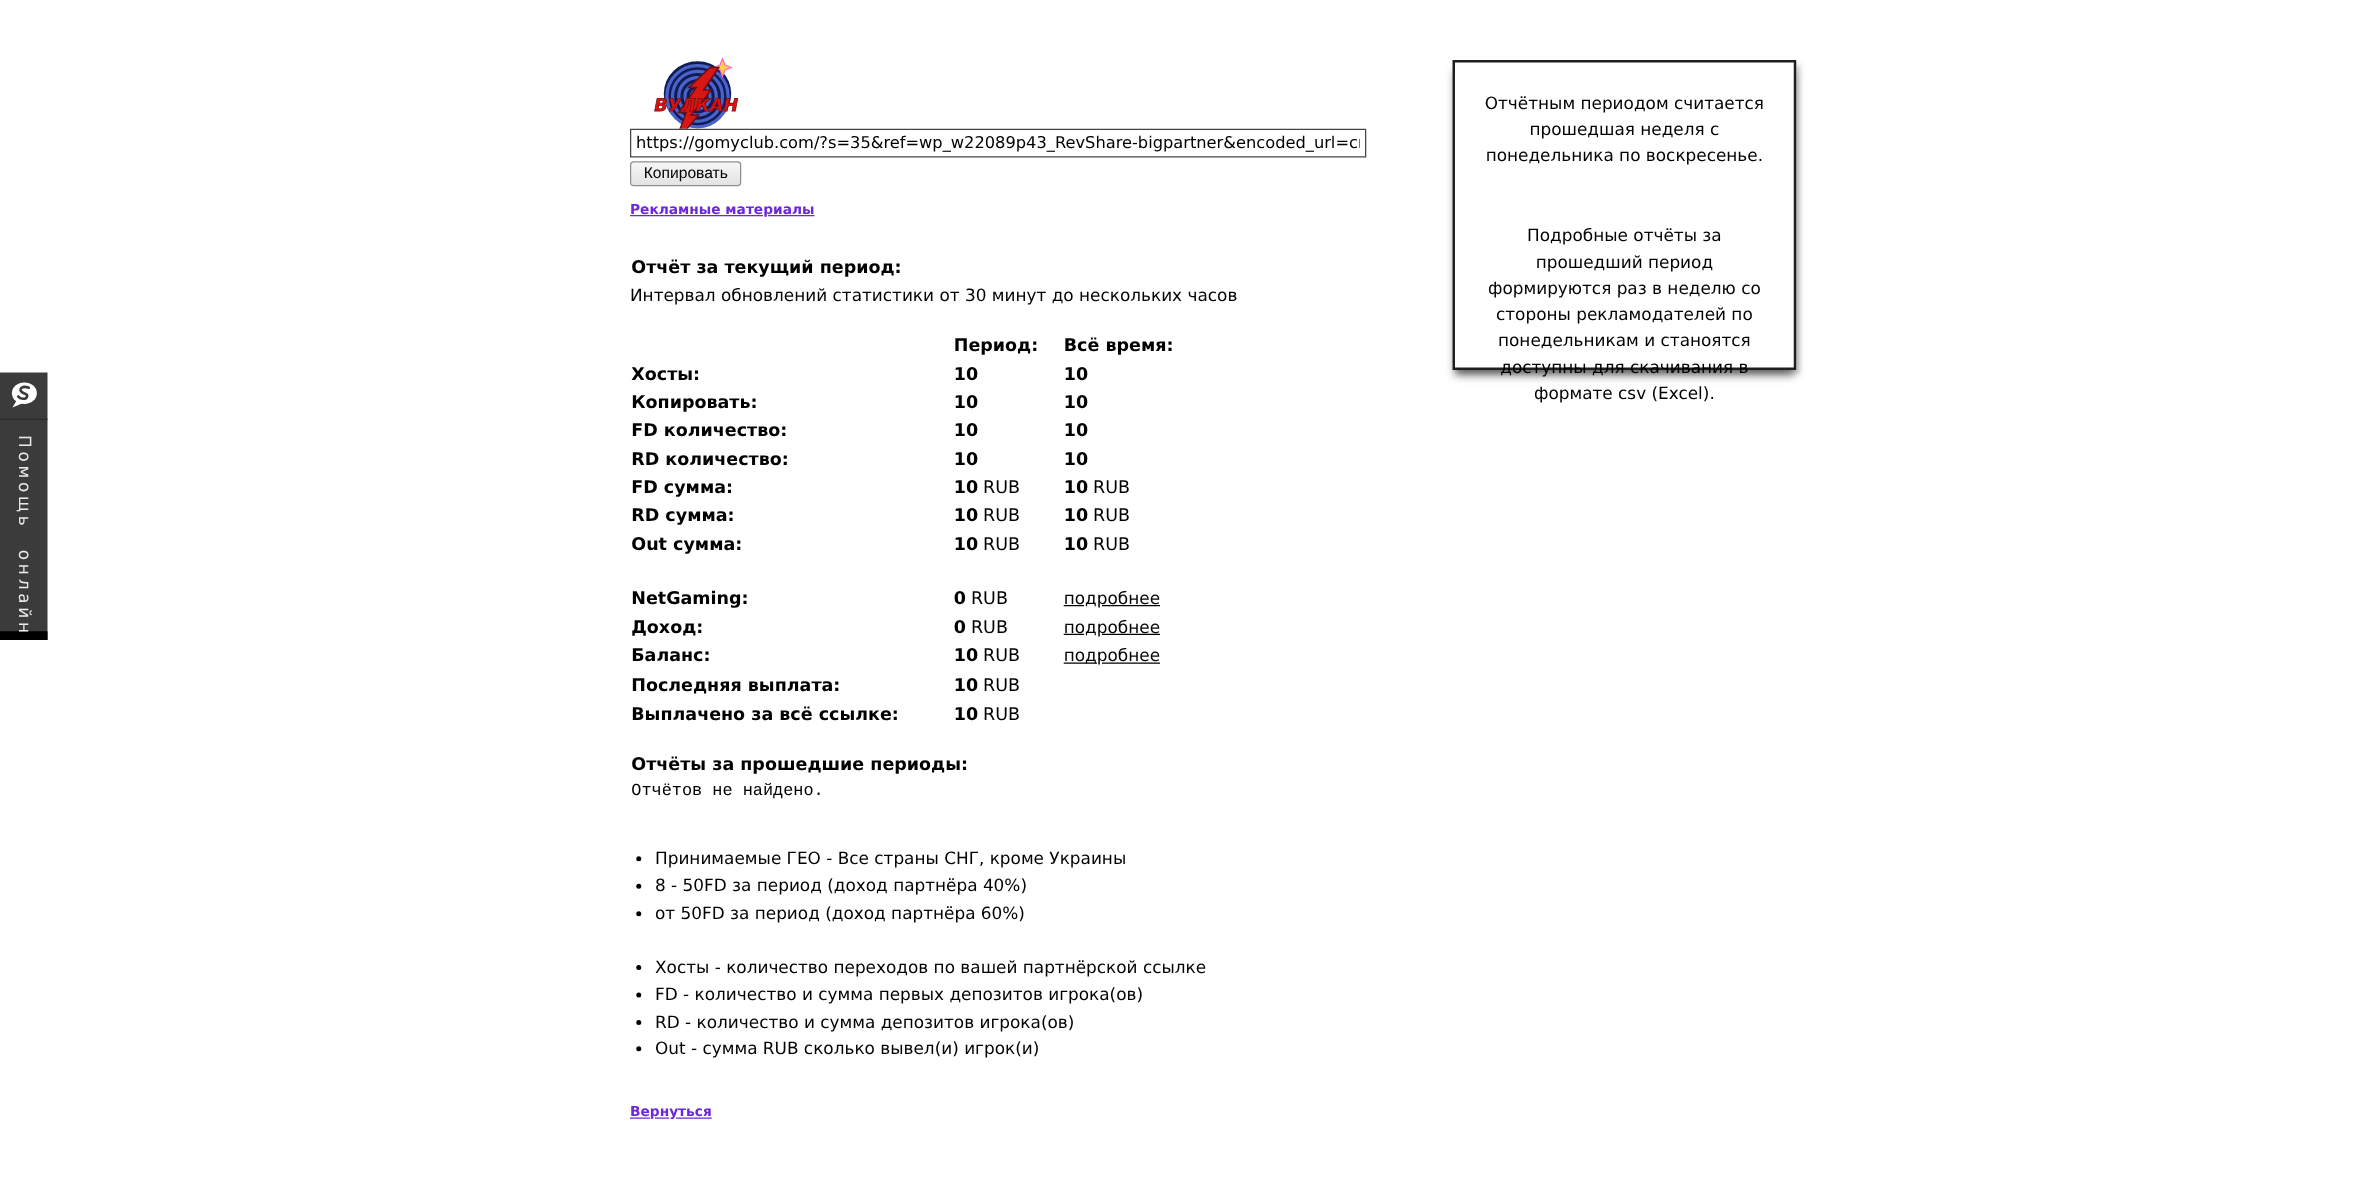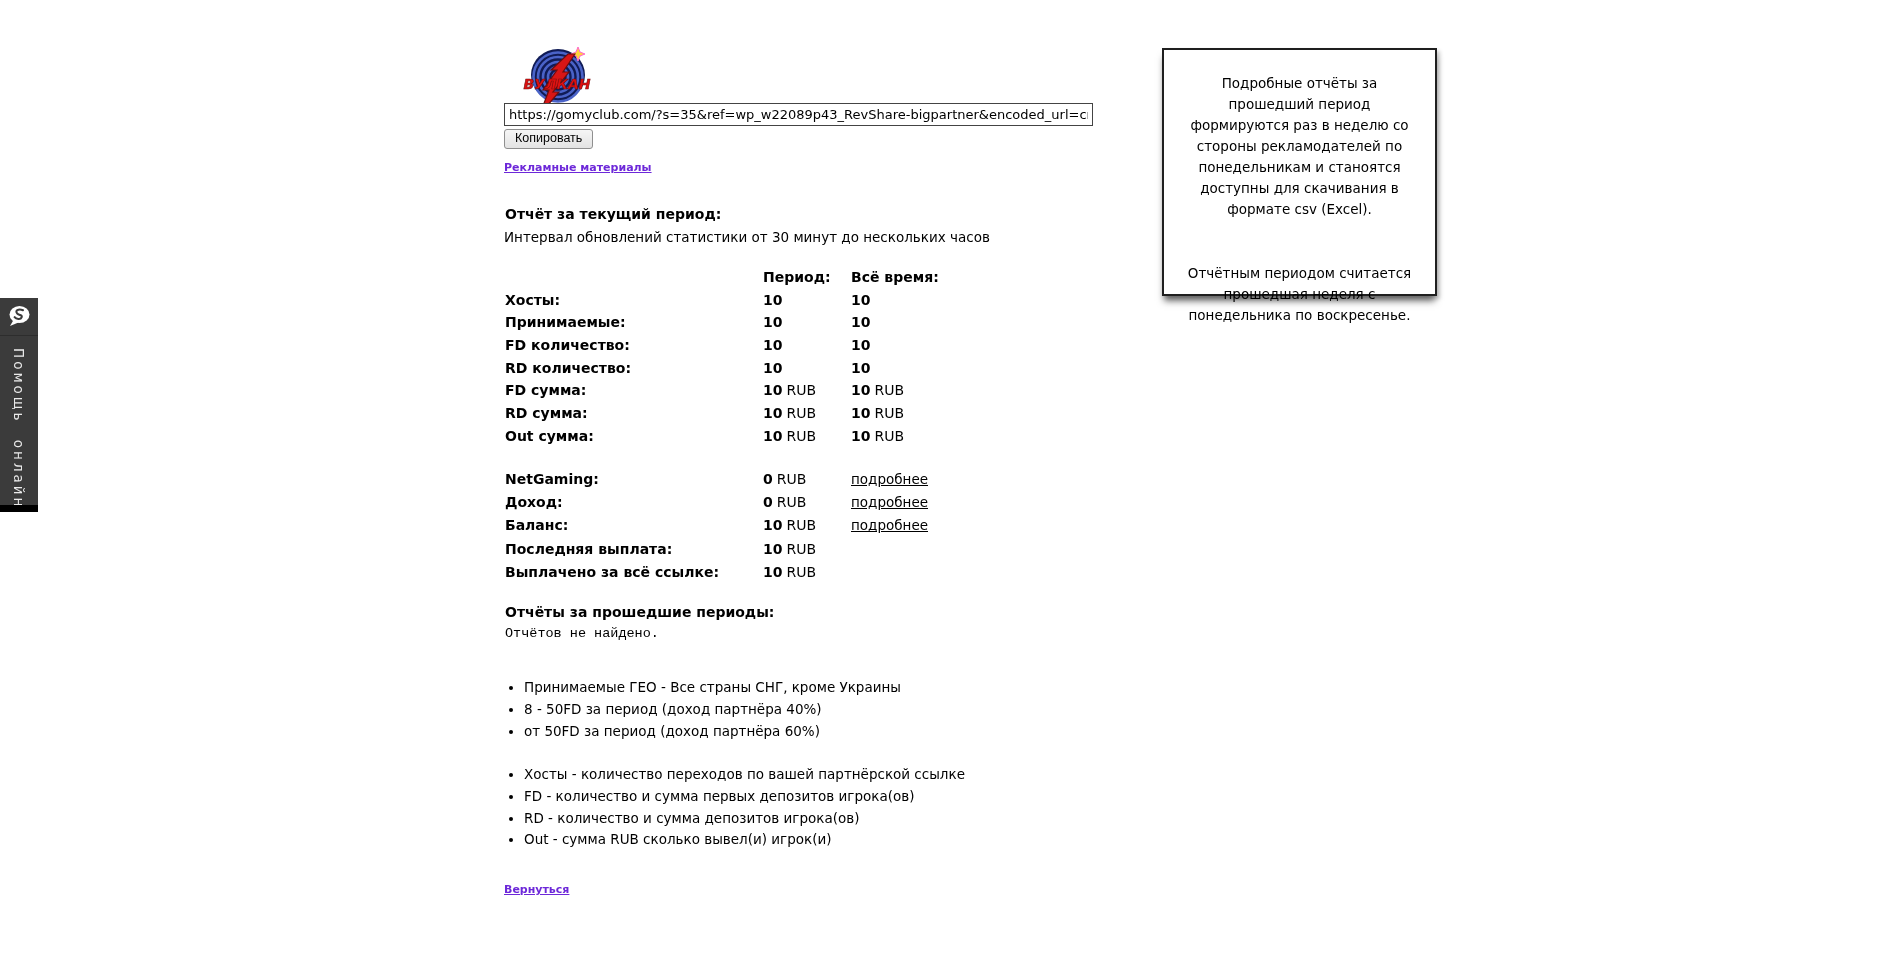--- a/index.html
+++ b/index.html
@@ -127,21 +127,21 @@
 
 <div class="abs grid stats">
   <div></div>
   <div class="cell-head">Период:</div>
   <div class="cell-head">Всё время:</div>
 
   <div class="cell-label">Хосты:</div>
   <div><span class="val">10</span><span class="unit"></span></div>
   <div><span class="val">10</span><span class="unit"></span></div>
 
-  <div class="cell-label">Принимаемые:</div>
+  <div class="cell-label">Копировать:</div>
   <div><span class="val">10</span><span class="unit"></span></div>
   <div><span class="val">10</span><span class="unit"></span></div>
 
   <div class="cell-label">FD количество:</div>
   <div><span class="val">10</span><span class="unit"></span></div>
   <div><span class="val">10</span><span class="unit"></span></div>
 
   <div class="cell-label">RD количество:</div>
   <div><span class="val">10</span><span class="unit"></span></div>
   <div><span class="val">10</span><span class="unit"></span></div>
@@ -193,15 +193,15 @@
 <ul class="abs blist gloss">
   <li>Хосты - количество переходов по вашей партнёрской ссылке</li>
   <li>FD - количество и сумма первых депозитов игрока(ов)</li>
   <li>RD - количество и сумма депозитов игрока(ов)</li>
   <li>Out - сумма RUB сколько вывел(и) игрок(и)</li>
 </ul>
 
 <a class="abs red-link back">Вернуться</a>
 
 <div class="abs info-box">
+  <p>Отчётным периодом считается прошедшая неделя с понедельника по воскресенье.</p>
   <p>Подробные отчёты за прошедший период формируются раз в неделю со стороны рекламодателей по понедельникам и станоятся доступны для скачивания в формате csv (Excel).</p>
-  <p>Отчётным периодом считается прошедшая неделя с понедельника по воскресенье.</p>
 </div>
 
 </body></html>

